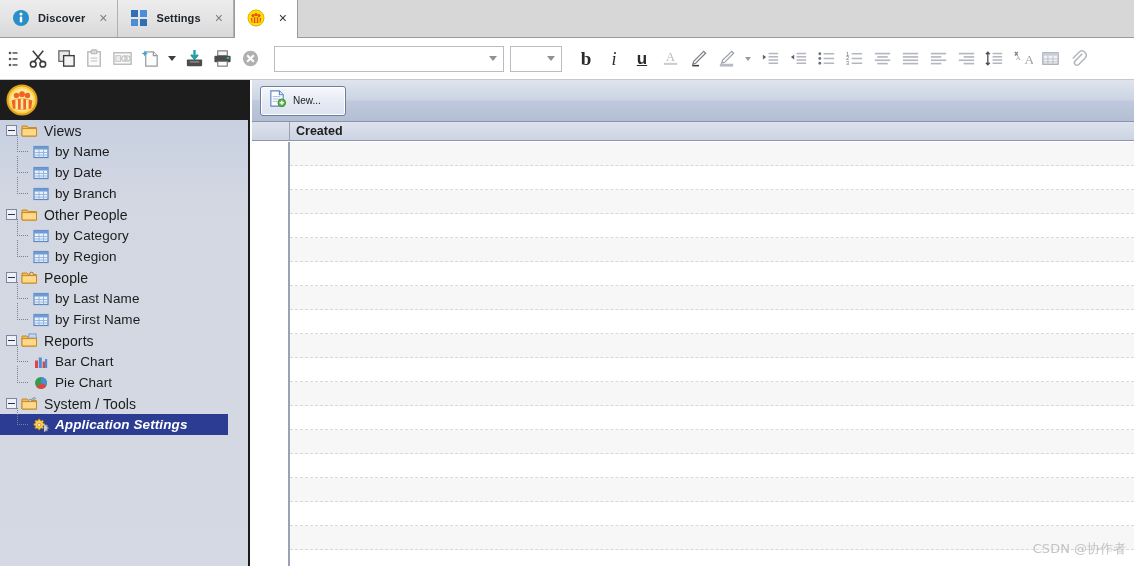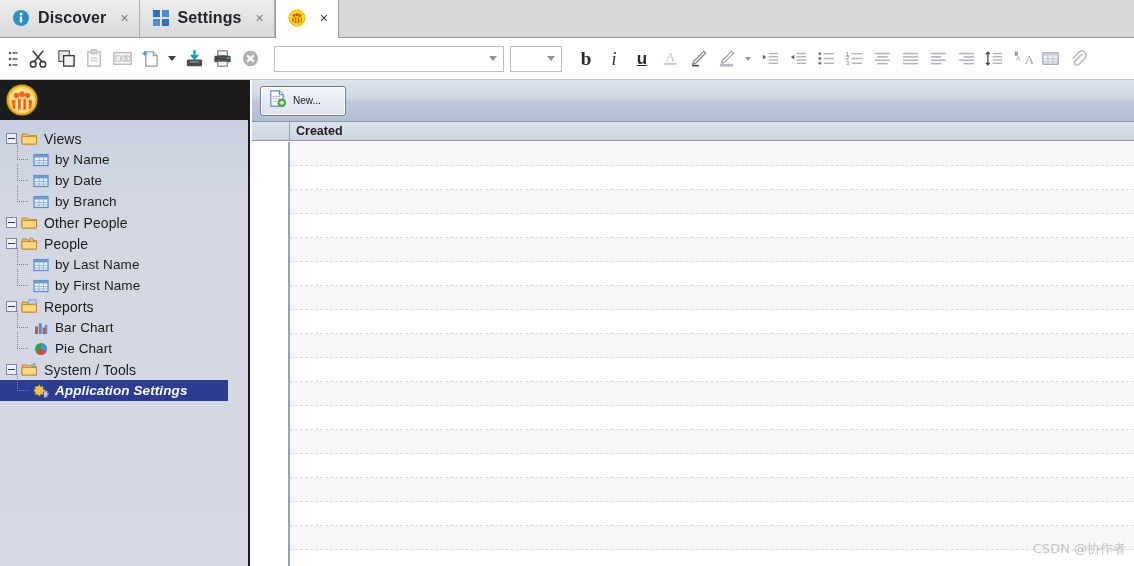--- a/index.html
+++ b/index.html
@@ -29,21 +29,21 @@
   .tab.active {
     background: #ffffff;
     border-right: 1px solid #9a9a9a;
     border-left: 1px solid #9a9a9a;
   }
   .tab.active::after {
     content: ""; position: absolute; left: 0; right: 0; bottom: -1px; height: 2px;
     background: #ffffff;
   }
   .tab-label {
-    font-size: 16px; color: #20242b; font-weight: 700;
+    font-size: 11px; color: #20242b; font-weight: 700;
     white-space: nowrap; letter-spacing: .1px;
   }
   .tab-close {
     font-size: 14px; color: #7d7d7d; font-weight: 400;
     margin-left: 6px; line-height: 1; cursor: pointer;
   }
   .tab.active .tab-close { color: #333; }
   .tab-icon { width: 18px; height: 18px; display: block; flex: 0 0 18px; }
 
   
@@ -105,21 +105,21 @@
     border-right: 2px solid #1b1b1b;
   }
   #sidebar-header {
     height: 40px; background: #1c1c1c;
     display: flex; align-items: center; padding-left: 6px;
   }
   #brand-logo { width: 32px; height: 32px; }
   #tree {
     position: absolute; top: 40px; left: 0; right: 0; bottom: 0;
     background: linear-gradient(to bottom, #c8d0e0 0%, #d2d7e2 18%, #d5d9e3 100%);
-    padding-top: 8px;
+    padding-top: 0;
     overflow: hidden;
   }
   .node {
     display: flex; align-items: center; height: 21px;
     position: relative; white-space: nowrap;
   }
   .node .expander {
     width: 11px; height: 11px; margin-left: 6px; margin-right: 4px;
     border: 1px solid #7f85a0; background: #eef1f7;
     display: flex; align-items: center; justify-content: center;
@@ -593,21 +593,43 @@
         </span>
       <span class="node-icon">
         <svg viewBox="0 0 17 15" width="17" height="15">
           <path d="M1 3 h5 l1.4 1.6 h8.1 V13 H1 Z" fill="#f0bc5e" stroke="#c9881f" stroke-width="1"></path>
           <path d="M1 5.6 h14.5 V13 H1 Z" fill="#ffd98a" stroke="#c9881f" stroke-width="1"></path>
         </svg>
       </span>
       <span class="node-label">Other People</span>
     </div>
 
-
+    <div class="node child">
+      <span class="indent"></span>
+      <span class="node-icon sm">
+        <svg viewBox="0 0 16 14" width="16" height="14">
+          <rect x="1" y="1.5" width="14" height="11" fill="#e9f1fb" stroke="#5b86c4" stroke-width="1.2"></rect>
+          <rect x="1" y="1.5" width="14" height="3" fill="#6f9ad4"></rect>
+          <path d="M1 7.5 h14 M1 10 h14 M6 4.5 v8 M10.5 4.5 v8" stroke="#8fb0dc" stroke-width="0.9"></path>
+        </svg>
+      </span>
+      <span class="node-label">by Category</span>
+    </div>
+
+    <div class="node child last">
+      <span class="indent"></span>
+      <span class="node-icon sm">
+        <svg viewBox="0 0 16 14" width="16" height="14">
+          <rect x="1" y="1.5" width="14" height="11" fill="#e9f1fb" stroke="#5b86c4" stroke-width="1.2"></rect>
+          <rect x="1" y="1.5" width="14" height="3" fill="#6f9ad4"></rect>
+          <path d="M1 7.5 h14 M1 10 h14 M6 4.5 v8 M10.5 4.5 v8" stroke="#8fb0dc" stroke-width="0.9"></path>
+        </svg>
+      </span>
+      <span class="node-label">by Region</span>
+    </div>
 
     <div class="node group">
       <span class="expander">
           <i></i>
         </span>
       <span class="node-icon">
         <svg viewBox="0 0 17 15" width="17" height="15">
           <path d="M1 3 h5 l1.4 1.6 h8.1 V13 H1 Z" fill="#f0bc5e" stroke="#c9881f" stroke-width="1"></path>
           <circle cx="10.5" cy="4.2" r="2" fill="#f2c9a0" stroke="#9a6a3c" stroke-width="0.8"></circle>
           <path d="M7.6 8 q2.9 -2.6 5.8 0 Z" fill="#5b86c4"></path>

